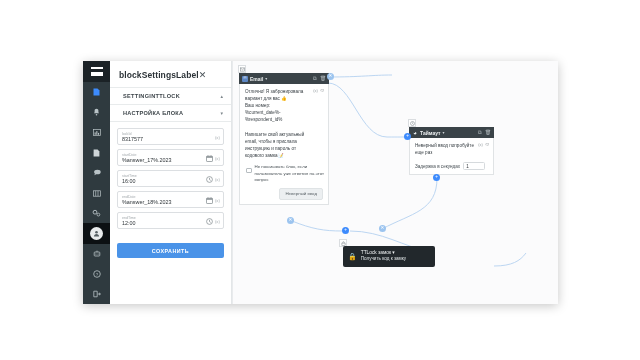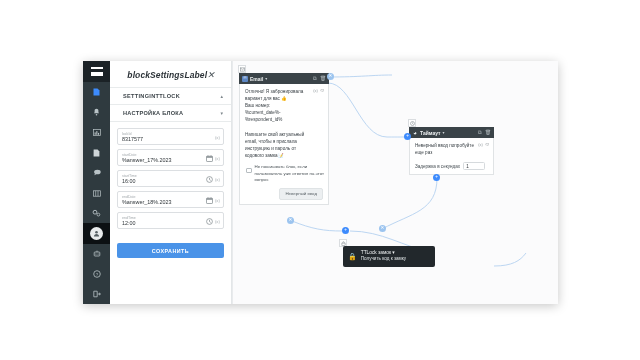--- a/index.html
+++ b/index.html
@@ -64,23 +64,22 @@
 
   
   .panel {
     width: 122px; flex: 0 0 122px;
     background: #fff;
     border-right: 1px solid #e3e6e8;
     display: flex; flex-direction: column;
     padding-top: 4px;
   }
   .panel-head {
-    display: flex; align-items: center; justify-content: center;
+    display: flex; align-items: center; justify-content: flex-start;
     padding: 5px 8px 7px 9px;
-    font-style: italic;
   }
   .panel-title {
     font-size: 8.5px; font-weight: bold; color: #2c3338;
     letter-spacing: 0.1px;
   }
   .panel-close {
     font-size: 9px; color: #4a5358; line-height: 1; cursor: pointer;
   }
   .accordion {
     display: flex; align-items: center; justify-content: space-between;

